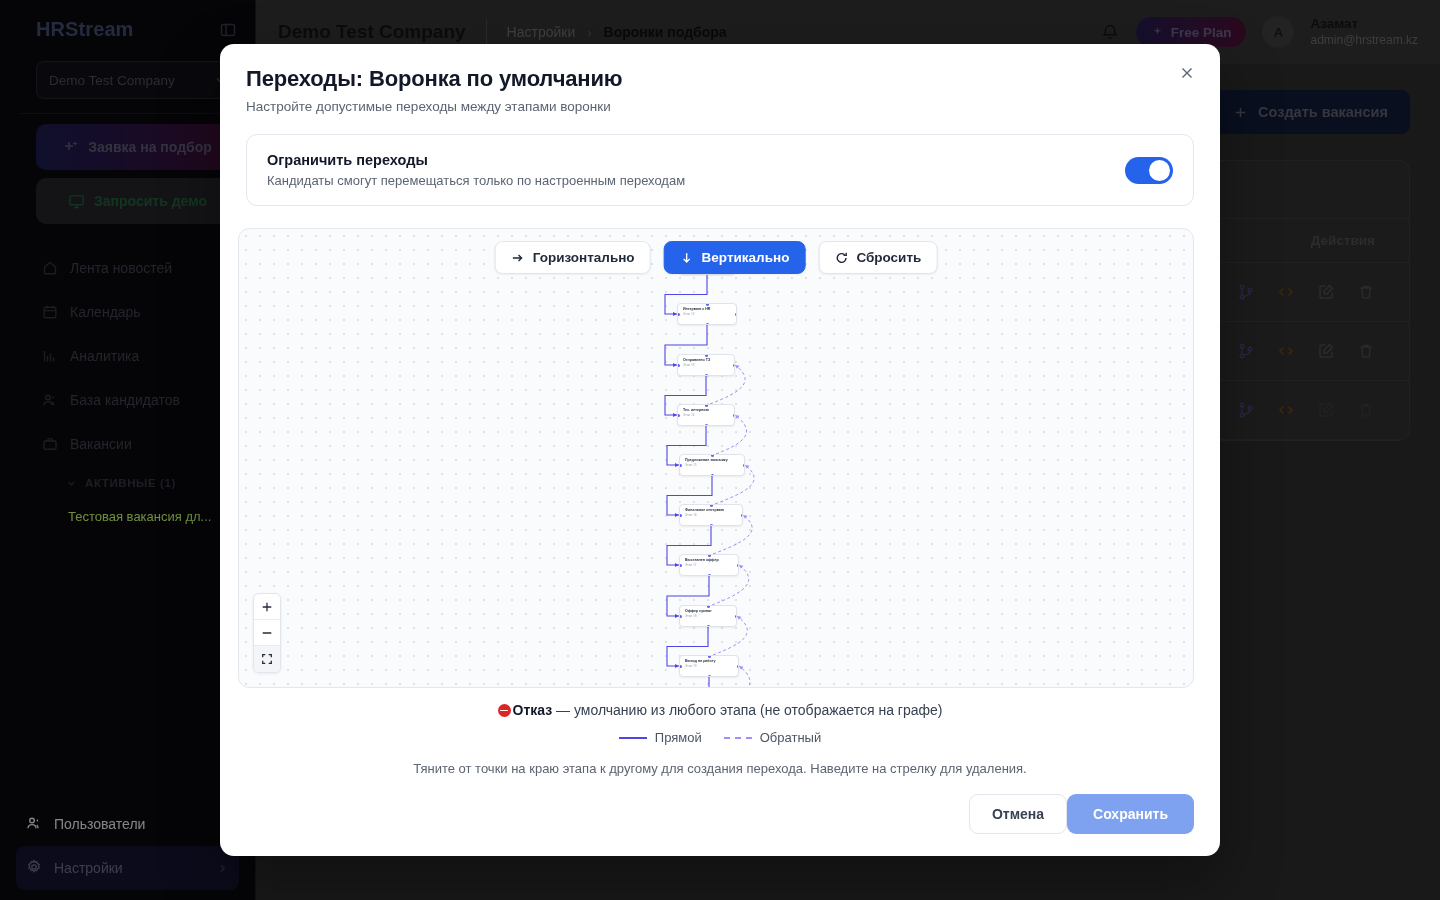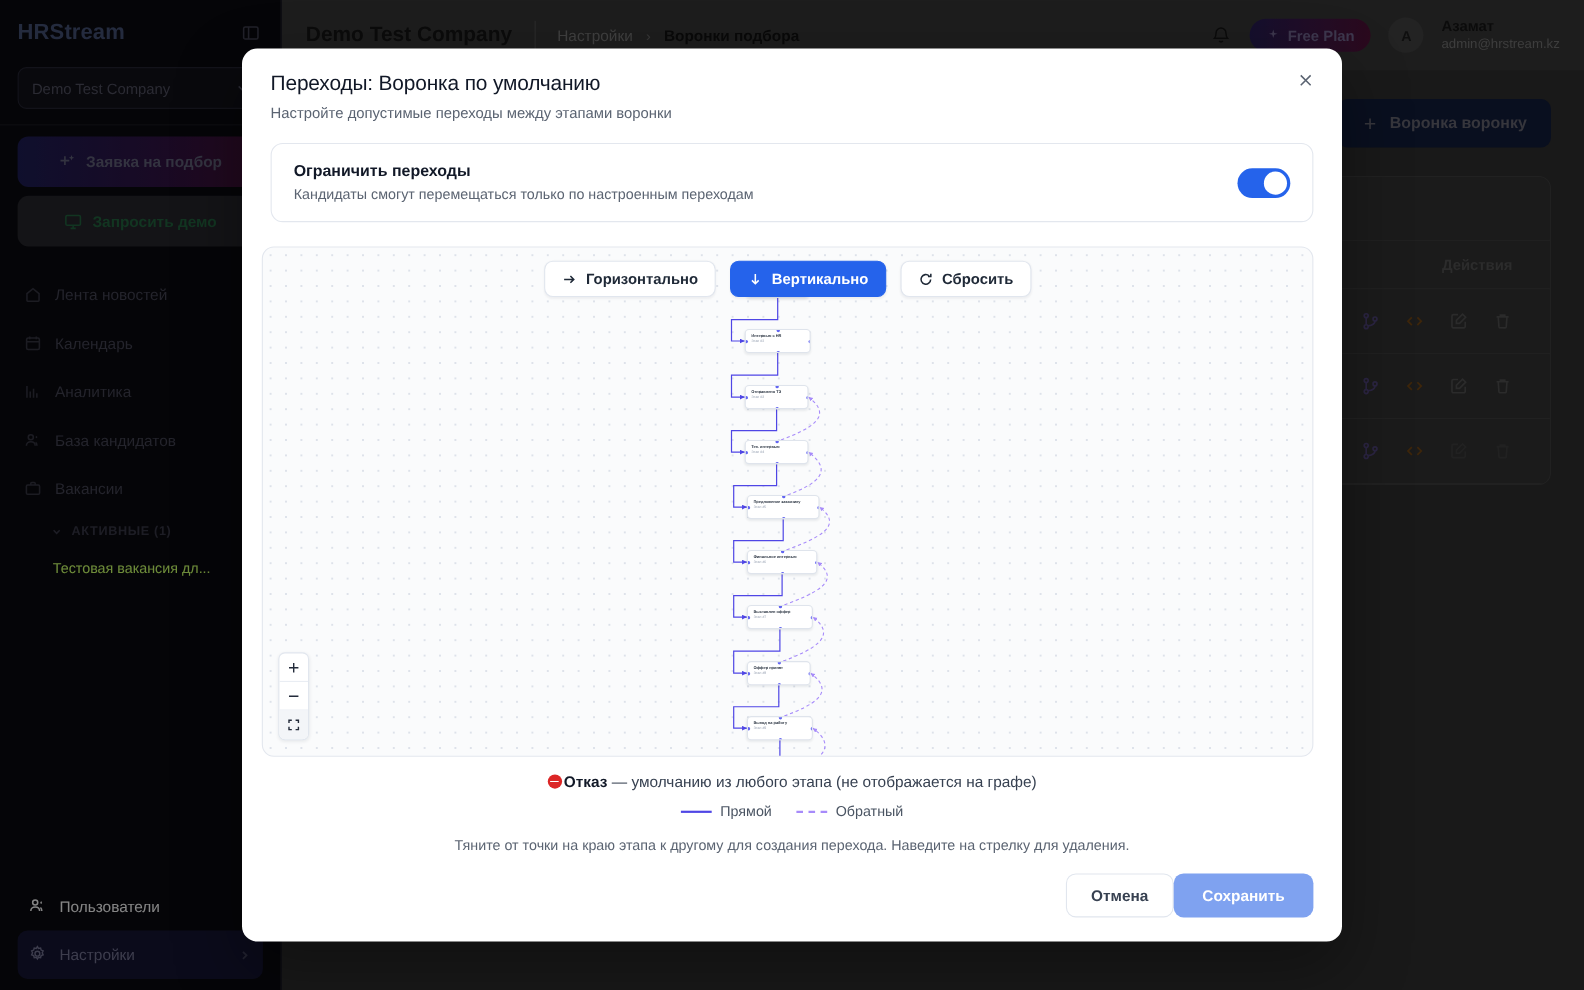--- a/index.html
+++ b/index.html
@@ -14,20 +14,21 @@
   
   #app-shell { position: absolute; inset: 0; display: flex; }
 
   
   .sidebar {
     width: 256px; height: 900px; flex: 0 0 256px;
     background: #0a0a0f;
     border-right: 1px solid #1c1c26;
     display: flex; flex-direction: column;
     position: relative;
+    padding-left: 20px;
   }
   .sb-top { padding: 18px 16px 12px 16px; display: flex; align-items: center; justify-content: space-between; }
   .brand { font-size: 20px; font-weight: 700; color: #3f4a6b; letter-spacing: .1px; }
   .collapse-btn { width: 22px; height: 22px; display:flex; align-items:center; justify-content:center; color:#3a3a48; }
 
   .org-select {
     margin: 8px 16px 0 16px; height: 38px;
     border: 1px solid #22222e; border-radius: 8px;
     background: #101018;
     display: flex; align-items: center; justify-content: space-between;
@@ -125,21 +126,21 @@
   
   .modal {
     position:absolute; left:220px; top:44px;
     width:1000px; height:812px;
     background:#ffffff; border-radius:14px;
     box-shadow: 0 24px 60px rgba(0,0,0,.35);
     display:flex; flex-direction:column;
     overflow:hidden;
   }
   .modal-head { padding: 22px 26px 0 26px; position:relative; }
-  .modal-title { font-size:19px; font-weight:400; color:#111827; letter-spacing:-.15px; }
+  .modal-title { font-size:22px; font-weight:700; color:#111827; letter-spacing:-.15px; }
   .modal-sub { margin-top:7px; font-size:13.5px; color:#5b6472; }
   .modal-close {
     position:absolute; right:20px; top:16px;
     width:26px; height:26px; display:flex; align-items:center; justify-content:center;
     color:#5b6472; font-size:17px; line-height:1;
   }
 
   .restrict-card {
     margin: 20px 26px 0 26px;
     border:1px solid #e3e7ee; border-radius:11px;
@@ -415,21 +416,21 @@
         </div>
       </div>
     </header>
 
     <div class="content">
       <div class="content-head">
         <div class="create-btn">
           <svg width="15" height="15" viewBox="0 0 16 16" fill="none" stroke="currentColor" stroke-width="1.6">
               <path d="M8 3v10M3 8h10"></path>
             </svg>
-          <span>Воронка воронку</span>
+          <span>Создать вакансия</span>
         </div>
       </div>
 
       <div class="table-card">
         <div class="table-card-top"></div>
         <table class="tbl">
           <thead>
               <tr>
             <th>Действия</th>
           </tr>

